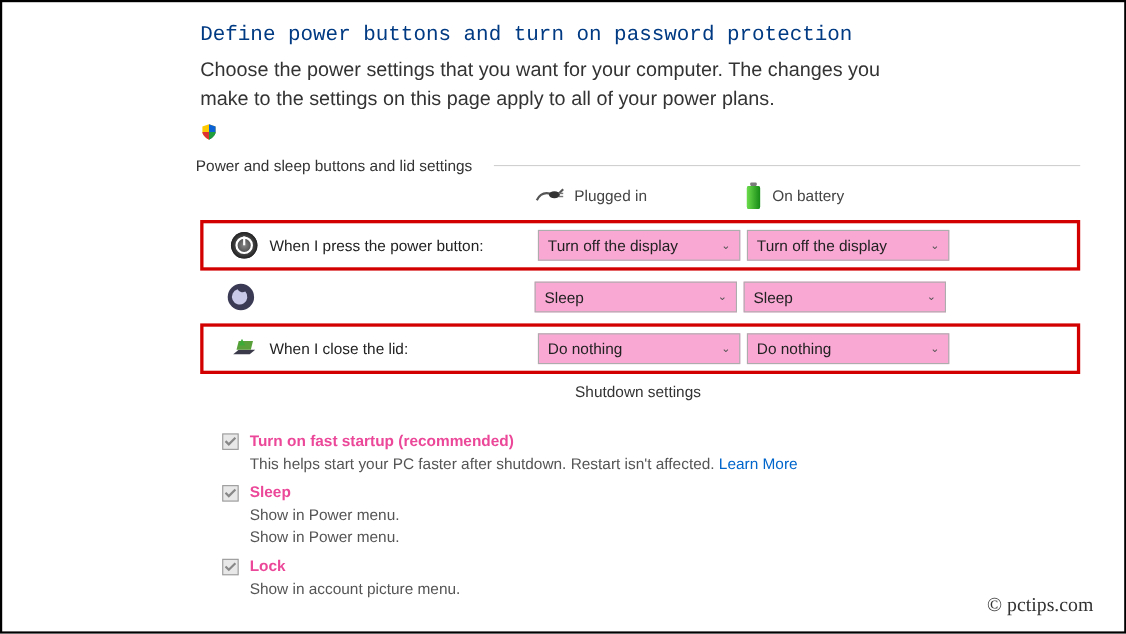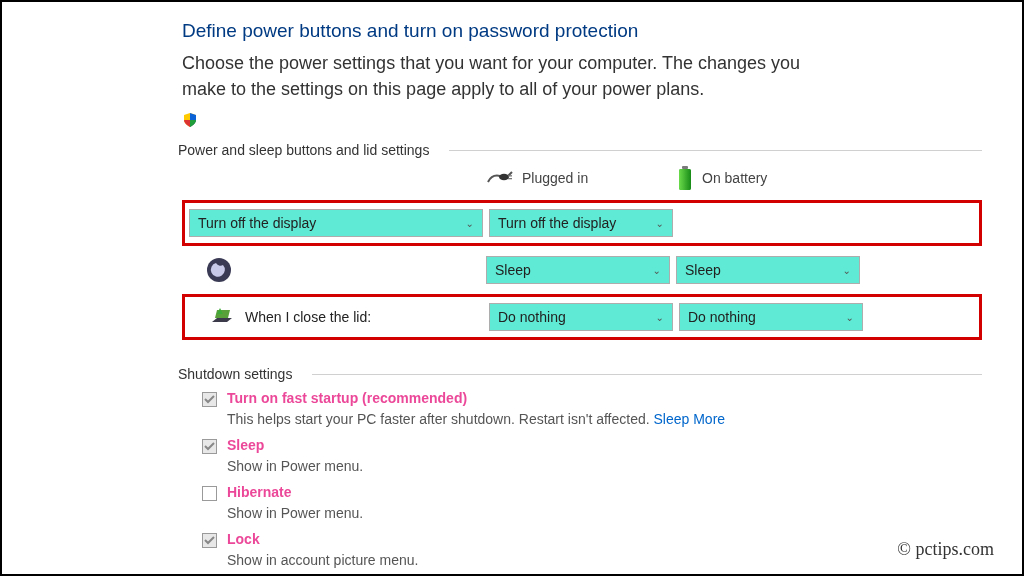--- a/index.html
+++ b/index.html
@@ -13,20 +13,21 @@
     background: #fff;
     border: 2px solid #000;
     position: relative;
     padding: 18px 40px 18px 180px;
   }
   .heading {
     color: #003a82;
     font-size: 19px;
     font-weight: 400;
     margin-bottom: 8px;
+    font-family: Liberation Mono, monospace;
   }
   .subtext {
     color: #333;
     font-size: 18px;
     line-height: 1.45;
     margin-bottom: 10px;
     max-width: 660px;
   }
   .shield-row {
     display: flex;
@@ -91,21 +92,21 @@
   }
   .row-icon {
     width: 26px;
     height: 26px;
     display: inline-flex;
     align-items: center;
     justify-content: center;
   }
   .dropdown {
     border: 1px solid #adadad;
-    background: #5eead4;
+    background: #f9a8d4;
     height: 28px;
     display: flex;
     align-items: center;
     justify-content: space-between;
     padding: 0 8px;
     font-size: 14px;
     color: #222;
     cursor: pointer;
     margin-right: 6px;
   }
@@ -206,20 +207,37 @@
               <stop offset="1" stop-color="#178a17"></stop>
             </linearGradient>
           </defs>
         </svg>
     </span>
     <span>On battery</span>
   </div>
 </div>
 
 <div class="setting-row highlight">
+  <div class="setting-label">
+    <span class="row-icon">
+      <svg viewBox="0 0 26 26">
+          <circle cx="13" cy="13" r="12" fill="#4a4a55"></circle>
+          <circle cx="13" cy="13" r="12" fill="url(#pg)"></circle>
+          <circle cx="13" cy="13" r="7" fill="none" stroke="#fff" stroke-width="2"></circle>
+          <rect x="12" y="5" width="2" height="8" fill="#fff"></rect>
+          <defs>
+            <radialGradient id="pg">
+              <stop offset="0" stop-color="#888"></stop>
+              <stop offset="1" stop-color="#222"></stop>
+            </radialGradient>
+          </defs>
+        </svg>
+    </span>
+    <span>When I press the power button:</span>
+  </div>
   <div class="dropdown">
     <span>Turn off the display</span>
     <span class="chev">⌄</span>
   </div>
   <div class="dropdown">
     <span>Turn off the display</span>
     <span class="chev">⌄</span>
   </div>
 </div>
 
@@ -256,53 +274,49 @@
   <div class="dropdown">
     <span>Do nothing</span>
     <span class="chev">⌄</span>
   </div>
   <div class="dropdown">
     <span>Do nothing</span>
     <span class="chev">⌄</span>
   </div>
 </div>
 
-<div class="section-title" style="margin-left:-4px; margin-top:26px;">
+<div class="section-title" style="margin-left:-4px; margin-top:8px;flex-direction:column;">
   <span>Shutdown settings</span>
   <span class="line"></span>
 </div>
 
 <div class="shutdown-block">
 
   <div class="sd-item">
     <span class="cb">
       <svg viewBox="0 0 11 11">
           <path d="M1 5 L4 8 L10 2" stroke="#888" stroke-width="2" fill="none"></path>
         </svg>
     </span>
     <span class="sd-label">Turn on fast startup (recommended)</span>
   </div>
   <div class="sd-desc">
-    <span>This helps start your PC faster after shutdown. Restart isn't affected. </span><span class="link">Sleep More</span>
+    <span>This helps start your PC faster after shutdown. Restart isn't affected. </span><span class="link">Learn More</span>
   </div>
 
   <div class="sd-item">
     <span class="cb">
       <svg viewBox="0 0 11 11">
           <path d="M1 5 L4 8 L10 2" stroke="#888" stroke-width="2" fill="none"></path>
         </svg>
     </span>
     <span class="sd-label">Sleep</span>
   </div>
   <div class="sd-desc">Show in Power menu.</div>
 
-  <div class="sd-item">
-    <span class="cb unchecked"></span>
-    <span class="sd-label">Hibernate</span>
-  </div>
   <div class="sd-desc">Show in Power menu.</div>
 
   <div class="sd-item">
     <span class="cb">
       <svg viewBox="0 0 11 11">
           <path d="M1 5 L4 8 L10 2" stroke="#888" stroke-width="2" fill="none"></path>
         </svg>
     </span>
     <span class="sd-label">Lock</span>
   </div>

